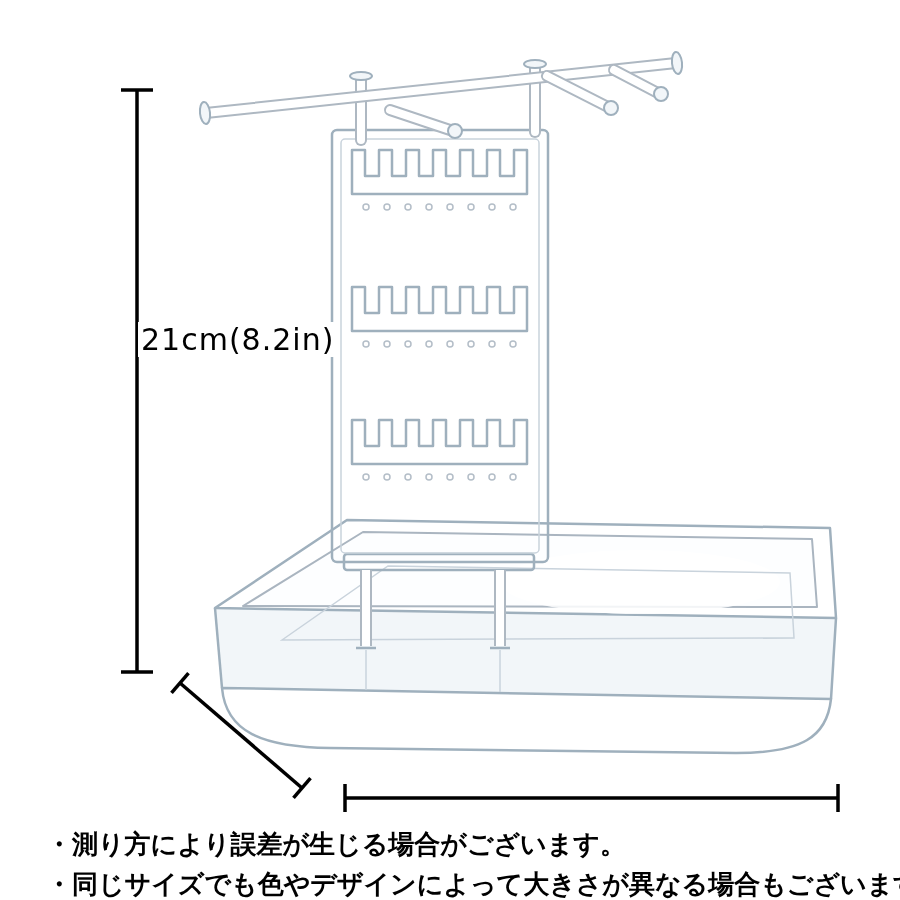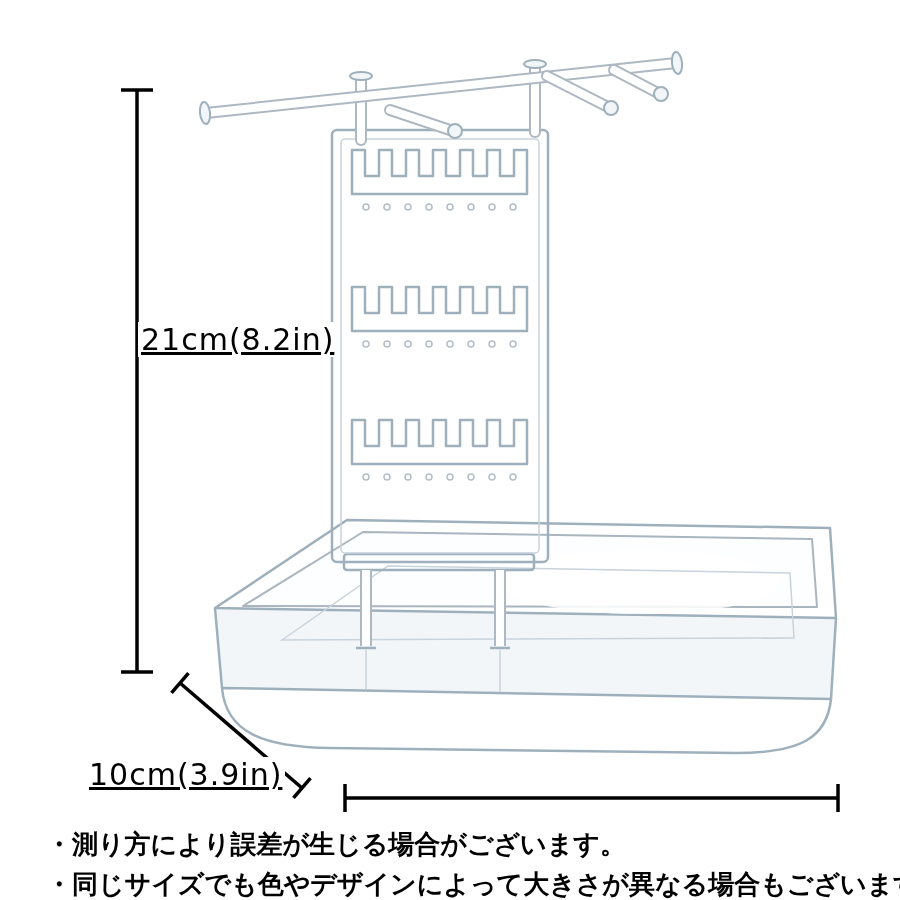--- a/index.html
+++ b/index.html
@@ -1,21 +1,21 @@
 <!DOCTYPE html>
 <html><head>
 <meta charset="utf-8">
 <style>
   * { box-sizing: border-box; margin: 0; padding: 0; }
   html, body { width: 900px; height: 900px; background: #ffffff; font-family: "DejaVu Sans", sans-serif; }
   .stage { position: relative; width: 900px; height: 900px; background: #ffffff; overflow: hidden; }
   .stage svg { position: absolute; left: 0; top: 0; }
   .dim-label {
     position: absolute; font-size: 30px; color: #000; background: #fff;
-    letter-spacing: 1px; white-space: nowrap; padding: 0 3px; text-decoration: underline;
+    letter-spacing: 1px; white-space: nowrap; padding: 0 3px;
   }
   .dim-label.height { left: 138px; top: 322px; }
   .dim-label.depth  { left: 86px;  top: 757px; }
   .dim-label.width  { left: 591px; top: 757px; transform: translateX(-50%); }
   .notes {
     position: absolute; left: 46px; top: 824px; font-size: 26px; font-weight: 700;
     color: #000; line-height: 40px; white-space: nowrap;
   }
   .rod-o { stroke: #aeb8c2; stroke-width: 12; stroke-linecap: round; fill: none; }
   .rod-i { stroke: #ffffff; stroke-width: 8;  stroke-linecap: round; fill: none; }
@@ -139,20 +139,19 @@
       <line class="dimline" x1="838" y1="784" x2="838" y2="812"></line>
     </g>
     <g>
       <line class="dimline" x1="180" y1="683" x2="302" y2="788"></line>
       <line class="dimline" x1="171.5" y1="692.9" x2="188.5" y2="673.1"></line>
       <line class="dimline" x1="293.5" y1="797.9" x2="310.5" y2="778.1"></line>
     </g>
   </svg>
 
   <div class="dim-label height">21cm(8.2in)</div>
-  <div class="dim-label depth">10cm(3.9in)</div>
 
   <div class="notes">
     <div class="note">・測り方により誤差が生じる場合がございます。</div>
     <div class="note">・同じサイズでも色やデザインによって大きさが異なる場合もございます。</div>
   </div>
 
 </div>
 
 </body></html>

